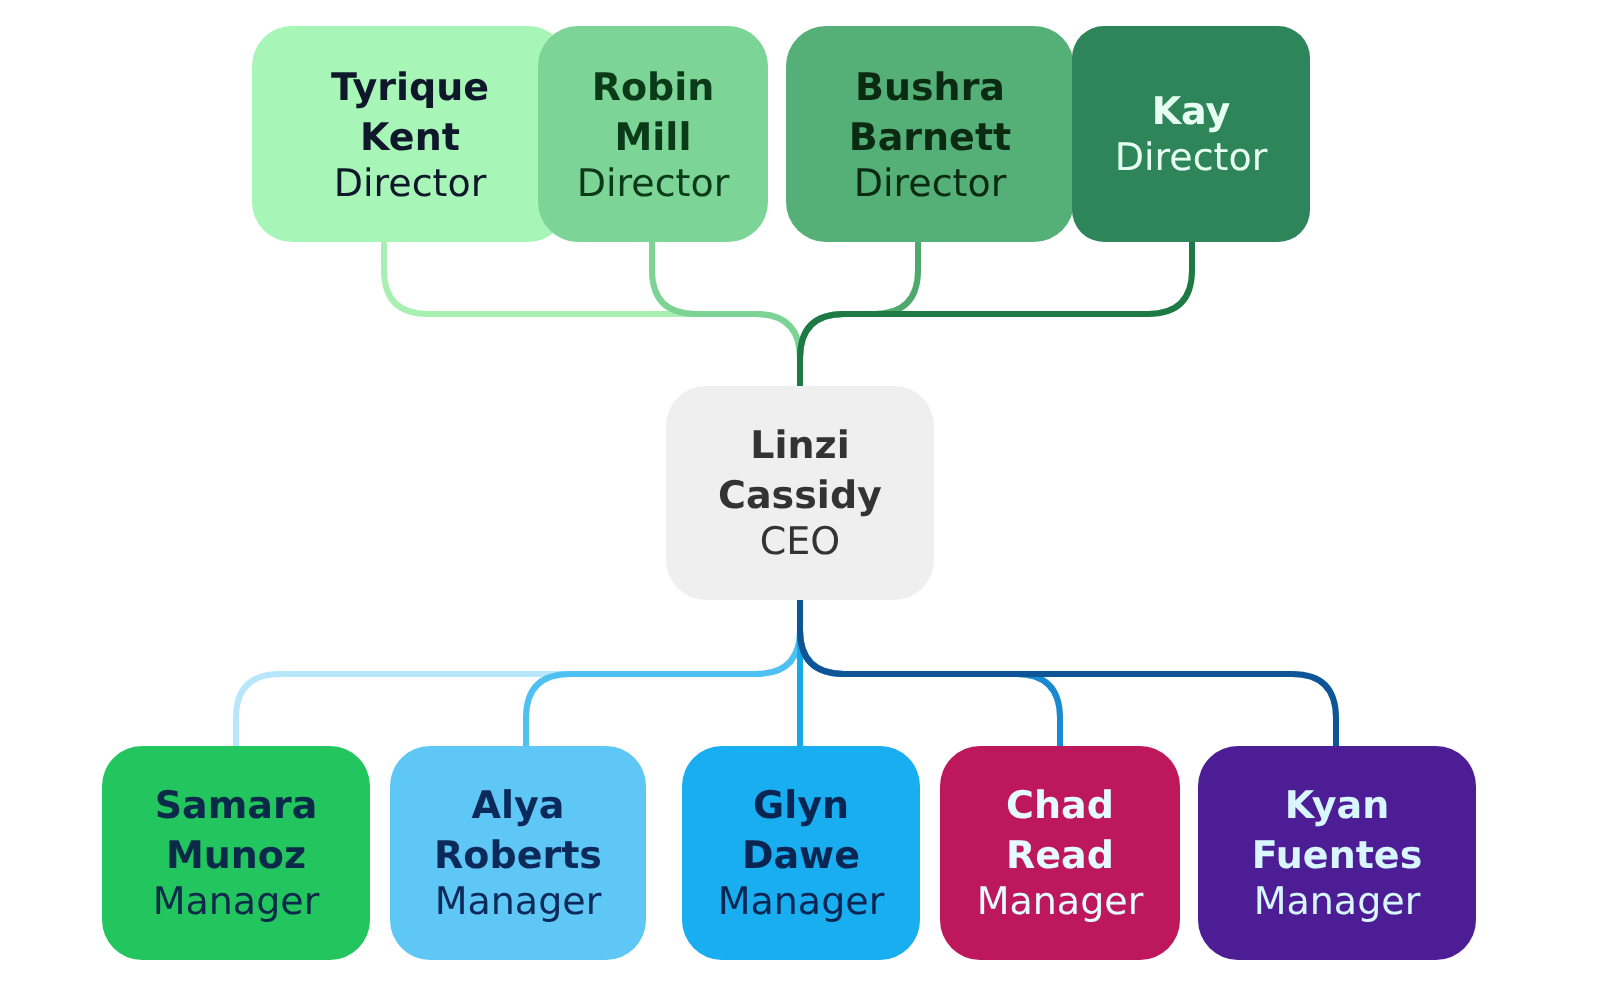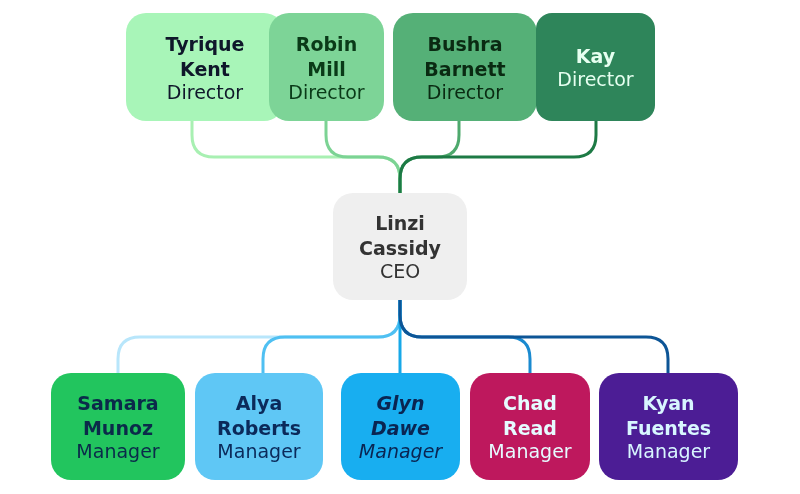--- a/index.html
+++ b/index.html
@@ -52,21 +52,21 @@
     <div class="node" style="left: 51px; top: 373px; width: 134px; height: 107px; background: #22c55e; color: rgb(11, 42, 74);">
       <div class="nm">Samara</div>
       <div class="nm">Munoz</div>
       <div class="rl">Manager</div>
     </div>
     <div class="node" style="left: 195px; top: 373px; width: 128px; height: 107px; background: rgb(95, 199, 245); color: rgb(11, 42, 90);">
       <div class="nm">Alya</div>
       <div class="nm">Roberts</div>
       <div class="rl">Manager</div>
     </div>
-    <div class="node" style="left: 341px; top: 373px; width: 119px; height: 107px; background: rgb(24, 174, 240); color: rgb(10, 37, 82); font-style: italic;">
+    <div class="node" style="left: 341px; top: 373px; width: 119px; height: 107px; background: rgb(24, 174, 240); color: rgb(10, 37, 82);">
       <div class="nm">Glyn</div>
       <div class="nm">Dawe</div>
       <div class="rl">Manager</div>
     </div>
     <div class="node" style="left: 470px; top: 373px; width: 120px; height: 107px; background: #be185d; color: rgb(230, 251, 255);">
       <div class="nm">Chad</div>
       <div class="nm">Read</div>
       <div class="rl">Manager</div>
     </div>
     <div class="node" style="left: 599px; top: 373px; width: 139px; height: 107px; background: #4c1d95; color: rgb(216, 246, 255);">

